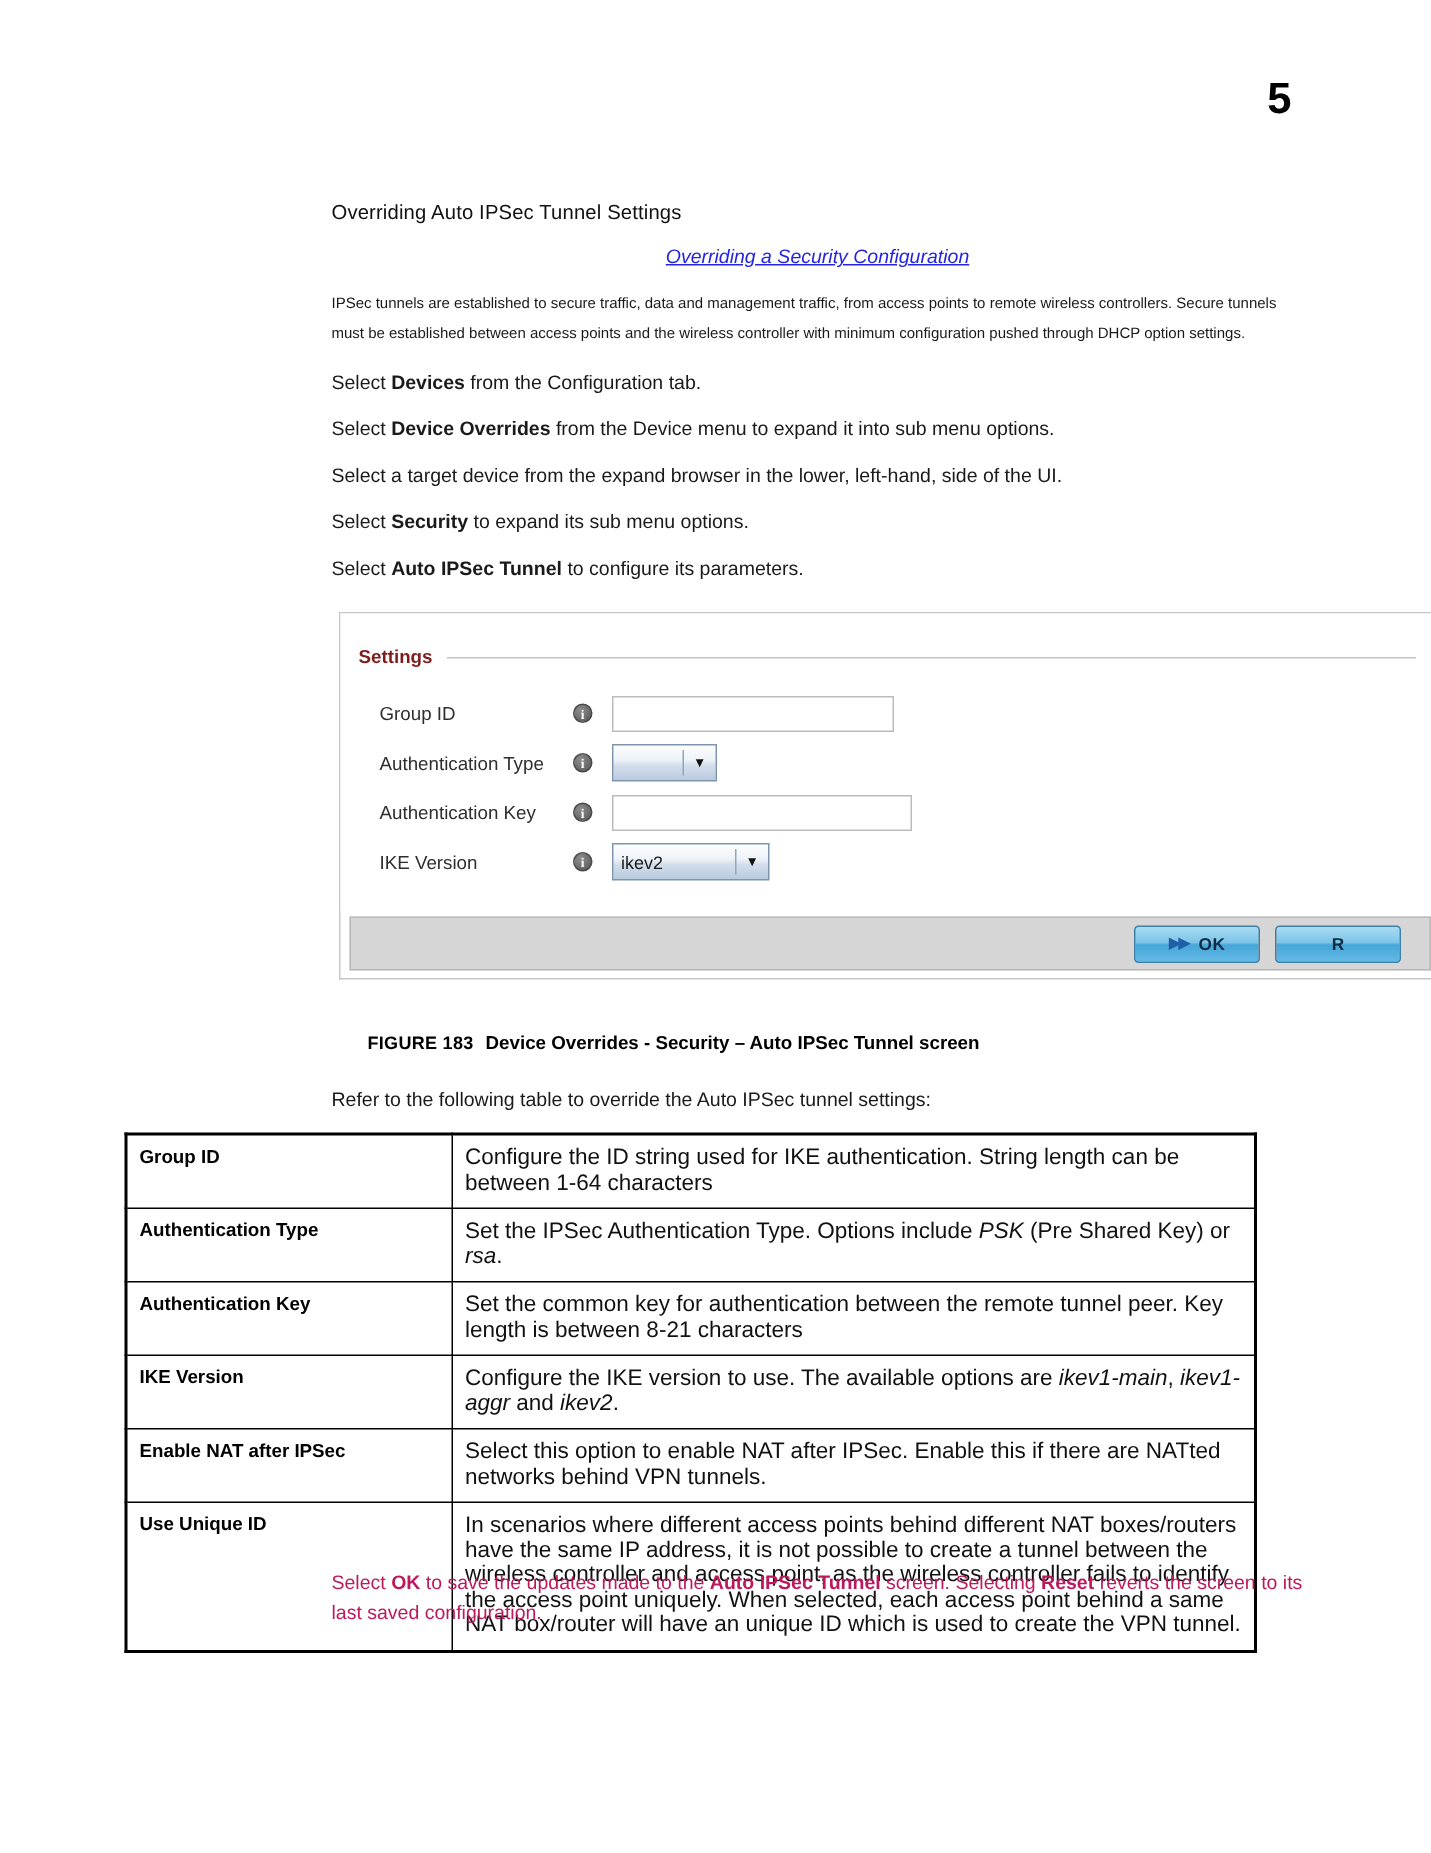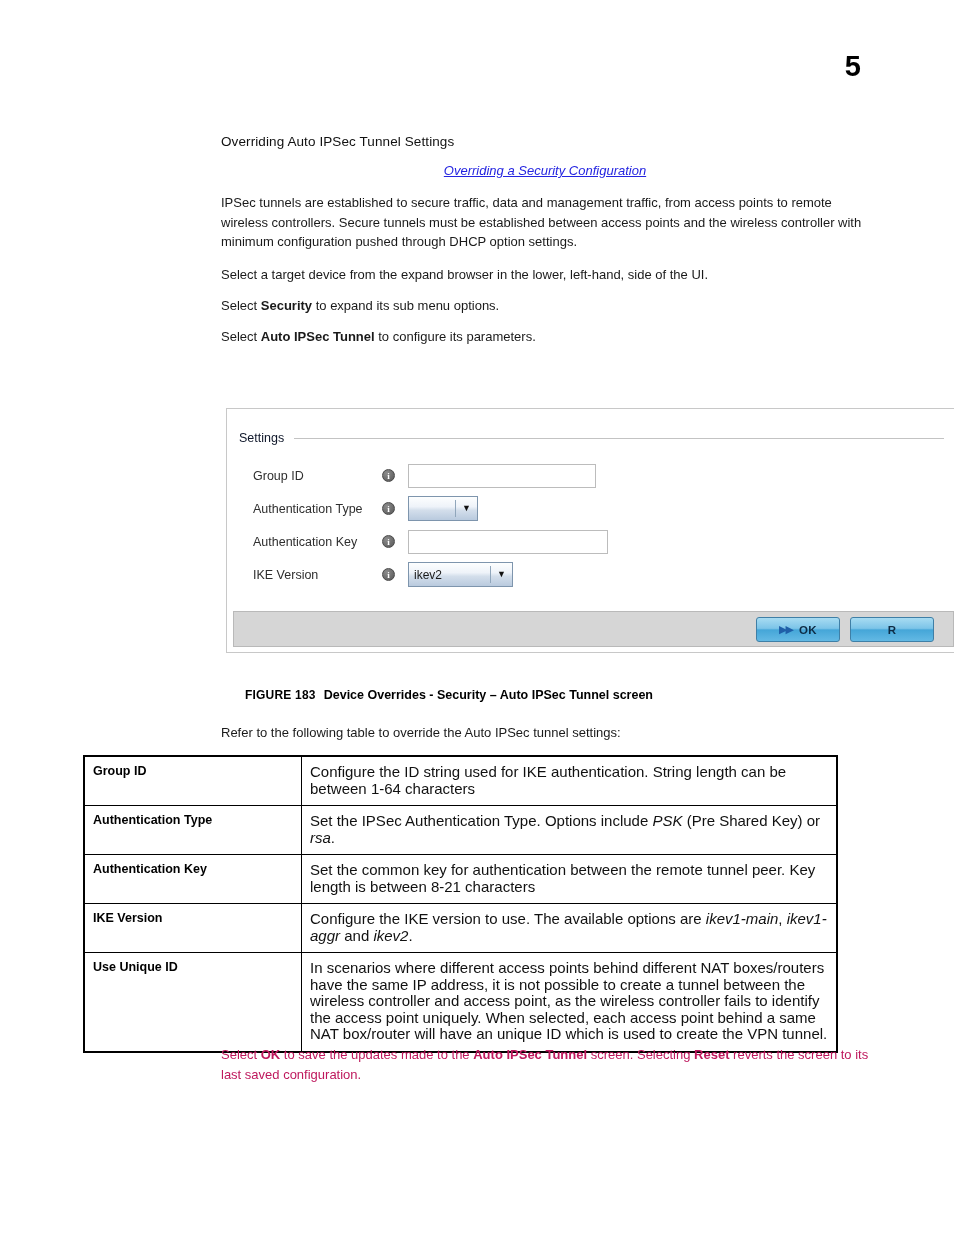--- a/index.html
+++ b/index.html
@@ -46,21 +46,21 @@
   .xref-link {
     display: block;
     font-size: 13px;
     font-style: italic;
     color: #2424e0;
     margin: 0 0 15px 0;
     text-align: center;
   }
 
   .body-para {
-    font-size: 13px;
+    font-size: 10px;
     line-height: 19.5px;
     color: #1a1a1a;
     margin: 0 0 13px 0;
   }
 
   .step-para {
     font-size: 13px;
     line-height: 19px;
     color: #1a1a1a;
     margin: 0 0 12px 0;
@@ -92,22 +92,22 @@
   .settings-header {
     position: absolute;
     left: 12px;
     top: 22px;
     right: 10px;
     display: flex;
     align-items: center;
   }
   .settings-title {
     font-size: 12.5px;
-    font-weight: normal;
-    color: #0f172a;
+    font-weight: bold;
+    color: #7f1d1d;
     white-space: nowrap;
   }
   .settings-rule {
     flex: 1;
     height: 1px;
     background: #c3c3c3;
     margin-left: 10px;
   }
 
   .form-rows {
@@ -319,20 +319,22 @@
 
 <div class="content">
 
   <h2 class="section-heading">Overriding Auto IPSec Tunnel Settings</h2>
 
   <a class="xref-link" href="#">Overriding a Security Configuration</a>
 
   <p class="body-para">IPSec tunnels are established to secure traffic, data and management traffic, from access points to remote wireless controllers. Secure tunnels must be established between access points and the wireless controller with minimum configuration pushed through DHCP option settings.</p>
 
   <div>
+    <p class="step-para" id="step-0">Select <b>Devices</b> from the Configuration tab.</p>
+    <p class="step-para" id="step-1">Select <b>Device Overrides</b> from the Device menu to expand it into sub menu options.</p>
     <p class="step-para" id="step-2">Select a target device from the expand browser in the lower, left-hand, side of the UI.</p>
     <p class="step-para" id="step-3">Select <b>Security</b> to expand its sub menu options.</p>
     <p class="step-para" id="step-4">Select <b>Auto IPSec Tunnel</b> to configure its parameters.</p>
   </div>
 
 </div>
 
 <div class="ui-figure">
 
   <div class="ui-body">
@@ -409,19 +411,23 @@
     </tr>
     <tr>
       <td class="term">Authentication Key</td>
       <td class="desc" id="desc-2">Set the common key for authentication between the remote tunnel peer. Key length is between 8-21 characters</td>
     </tr>
     <tr>
       <td class="term">IKE Version</td>
       <td class="desc" id="desc-3">Configure the IKE version to use. The available options are <i>ikev1-main</i>, <i>ikev1-aggr</i> and <i>ikev2</i>.</td>
     </tr>
     <tr>
+      <td class="term">Enable NAT after IPSec</td>
+      <td class="desc" id="desc-4">Select this option to enable NAT after IPSec. Enable this if there are NATted networks behind VPN tunnels.</td>
+    </tr>
+    <tr>
       <td class="term">Use Unique ID</td>
       <td class="desc" id="desc-5">In scenarios where different access points behind different NAT boxes/routers have the same IP address, it is not possible to create a tunnel between the wireless controller and access point, as the wireless controller fails to identify the access point uniquely. When selected, each access point behind a same NAT box/router will have an unique ID which is used to create the VPN tunnel.</td>
     </tr>
   </tbody>
 </table>
 
 <div class="closing-para" id="closing">Select <b>OK</b> to save the updates made to the <b>Auto IPSec Tunnel</b> screen. Selecting <b>Reset</b> reverts the screen to its last saved configuration.</div>
 
 </body></html>

